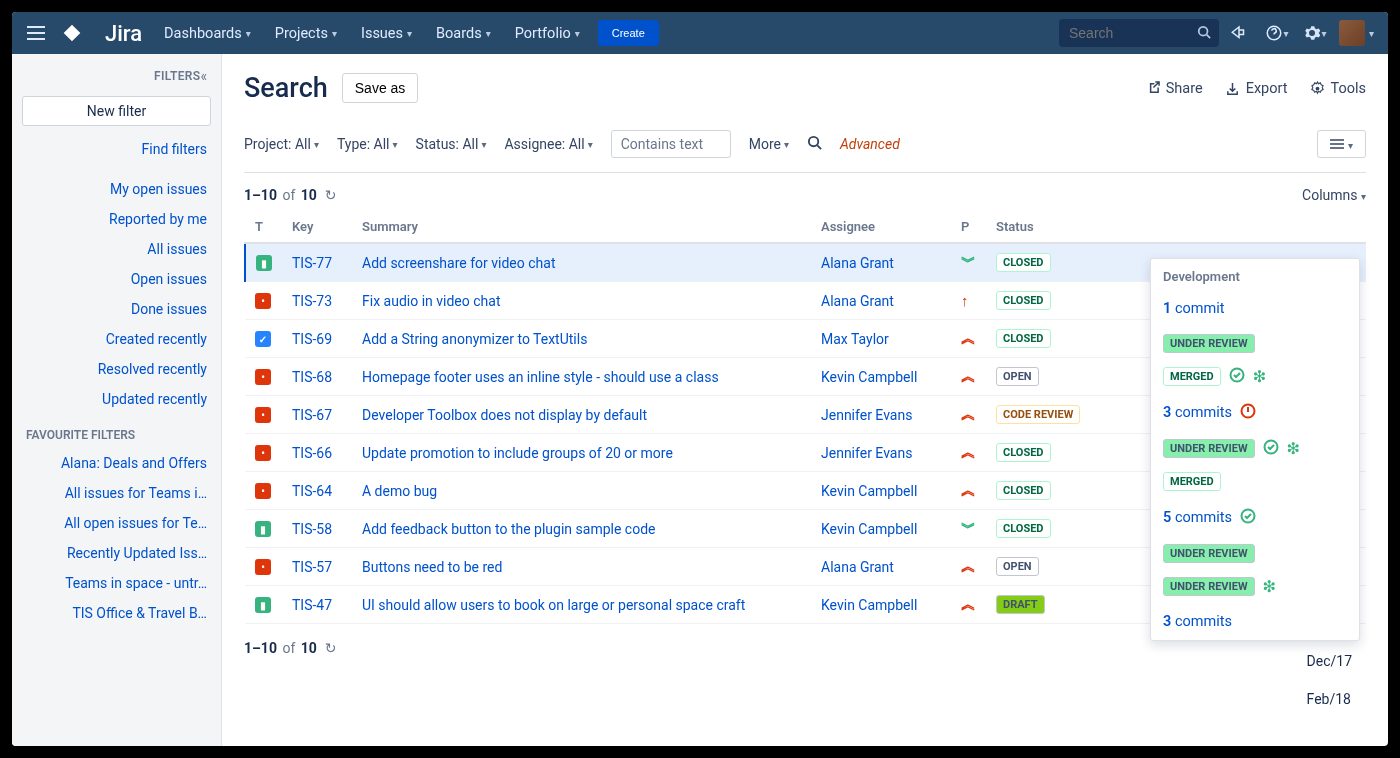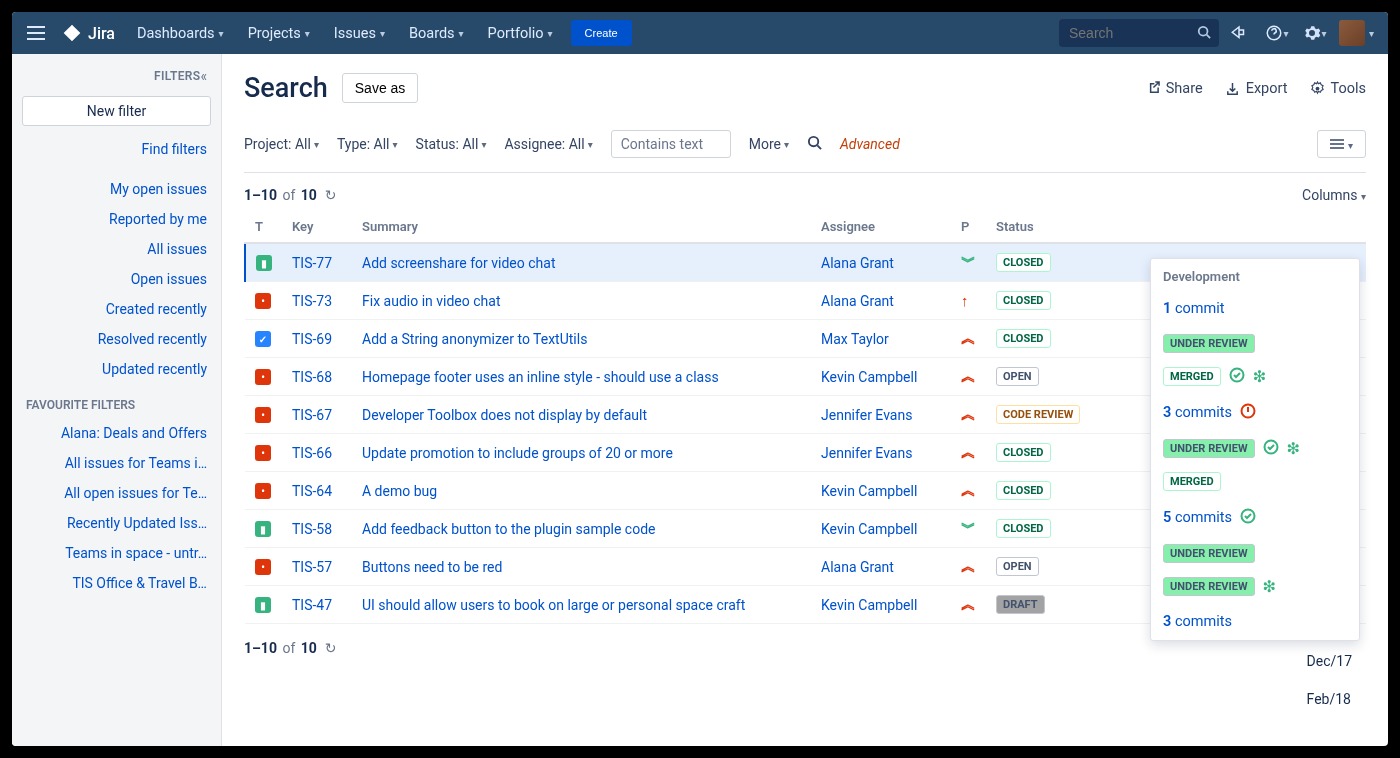--- a/index.html
+++ b/index.html
@@ -3,21 +3,21 @@
 <meta charset="utf-8">
 <style>
 * { box-sizing: border-box; margin: 0; padding: 0; }
 body { font-family: -apple-system, BlinkMacSystemFont, "Segoe UI", Roboto, Arial, sans-serif; font-size: 14px; color: #172b4d; background: #fff; }
 .frame { width: 1400px; height: 758px; background: #000; padding: 12px; }
 .app { width: 100%; height: 100%; background: #fff; display: flex; flex-direction: column; border-radius: 4px; overflow: hidden; }
 
 
 .topnav { background: #27496a; height: 42px; display: flex; align-items: center; padding: 0 8px; color: #fff; }
 .hamburger { width: 32px; height: 32px; display:flex; align-items:center; justify-content:center; cursor:pointer; border-radius:3px; }
-.logo { display:flex; align-items:center; gap:6px; font-size:16px; font-weight:500; padding:0 10px;}
+.logo { display:flex; align-items:center; gap:23px; font-size:22px; font-weight:500; padding:0 10px;}
 .logo svg { width:20px; height:20px; }
 .nav-items { display:flex; align-items:center; }
 .nav-item { padding: 0 12px; height:42px; display:flex; align-items:center; gap:4px; color: #deebff; cursor:pointer; font-size:14.5px;}
 .chev { font-size:10px; opacity:.8;}
 .create-btn { background:#0052cc; color:#fff; border:none; padding:7px 14px; border-radius:3px; font-size:11px; margin-left:6px; cursor:pointer;}
 .spacer { flex:1; }
 .search-box { background: rgba(9,30,66,.5); border:none; color:#b3c9e0; padding:6px 30px 6px 10px; border-radius:4px; width:160px; font-size:14px;}
 .search-wrap { position:relative; }
 .search-wrap .sicon { position:absolute; right:8px; top:6px; color:#b3c9e0;}
 .top-icon { width:36px; height:36px; display:flex; align-items:center; justify-content:center; color:#deebff; cursor:pointer; border-radius:50%; margin-left:2px;}
@@ -67,21 +67,21 @@
 .type-bug { background:#de350b;}
 .type-imp { background:#36b37e;}
 .type-task { background:#2684ff;}
 .prio { font-size:15px; font-weight:bold;}
 .prio-high { color:#de350b;}
 .prio-low { color:#36b37e;}
 .badge { display:inline-block; padding:2px 6px; border-radius:3px; font-size:11px; font-weight:700; border:1px solid;}
 .b-closed { color:#006644; border-color:#abf5d1; background:#fff;}
 .b-open { color:#42526e; border-color:#c1c7d0; background:#fff;}
 .b-code { color:#974f0c; border-color:#ffe0a3; background:#fff;}
-.b-draft { color:#42526e; border-color:#c1c7d0; background:#a3a3a3;}
+.b-draft { color:#42526e; border-color:#c1c7d0; background:#84cc16;}
 .b-under { color:#42526e; border-color:#c1c7d0; background:#86efac; font-size:11px;}
 .b-merged { color:#006644; border-color:#abf5d1; background:#fff;}
 
 
 .devpanel { position:absolute; right:28px; top:204px; width:210px; background:#fff; border:1px solid #dfe1e6; border-radius:3px; box-shadow: 0 4px 12px rgba(9,30,66,.15); z-index:10;}
 .devpanel h4 { font-size:13px; font-weight:600; color:#6b778c; padding:10px 12px 6px;}
 .dev-row { padding:10px 12px; display:flex; align-items:center; gap:8px;}
 .dev-link { color:#0052cc; cursor:pointer; font-size:14.5px;}
 .dev-num { font-weight:600;}
 .dev-row.pad { padding:7px 12px;}
@@ -170,20 +170,21 @@
     <span class="collapse-icon">«</span>
   </div>
   <div class="newfilter">New filter</div>
   <a class="side-link">Find filters</a>
   <div class="side-sep"></div>
   <div id="side-system">
             <a class="side-link">My open issues</a>
             <a class="side-link">Reported by me</a>
             <a class="side-link">All issues</a>
             <a class="side-link">Open issues</a>
+            <a class="side-link">Done issues</a>
             <a class="side-link">Created recently</a>
             <a class="side-link">Resolved recently</a>
             <a class="side-link">Updated recently</a>
           </div>
   <div class="side-h">FAVOURITE FILTERS</div>
   <div id="side-favs">
             <a class="side-link">Alana: Deals and Offers</a>
             <a class="side-link">All issues for Teams i…</a>
             <a class="side-link">All open issues for Te…</a>
             <a class="side-link">Recently Updated Iss…</a>

